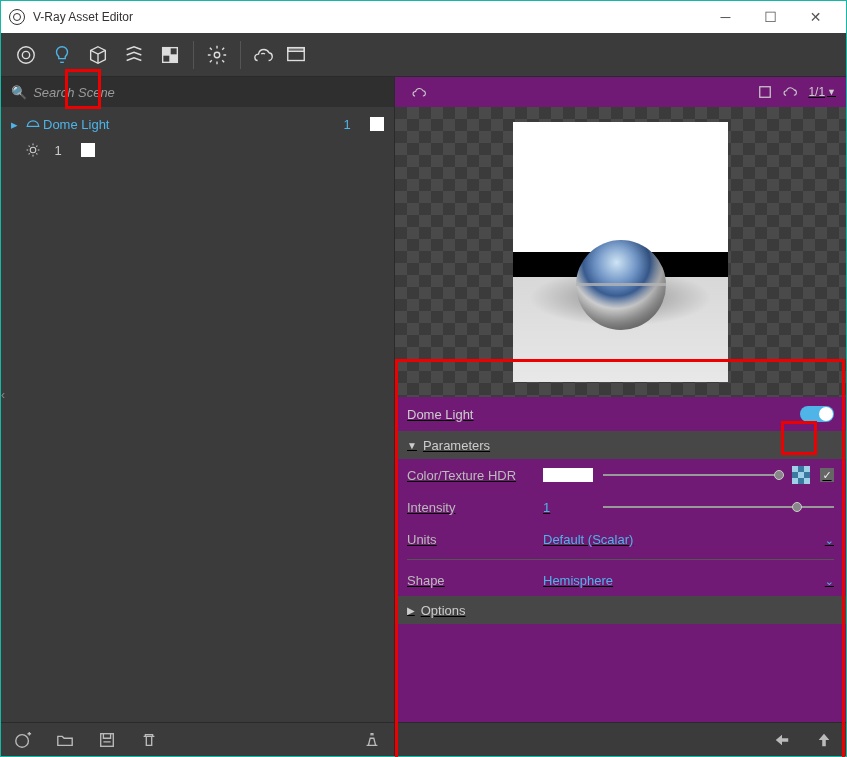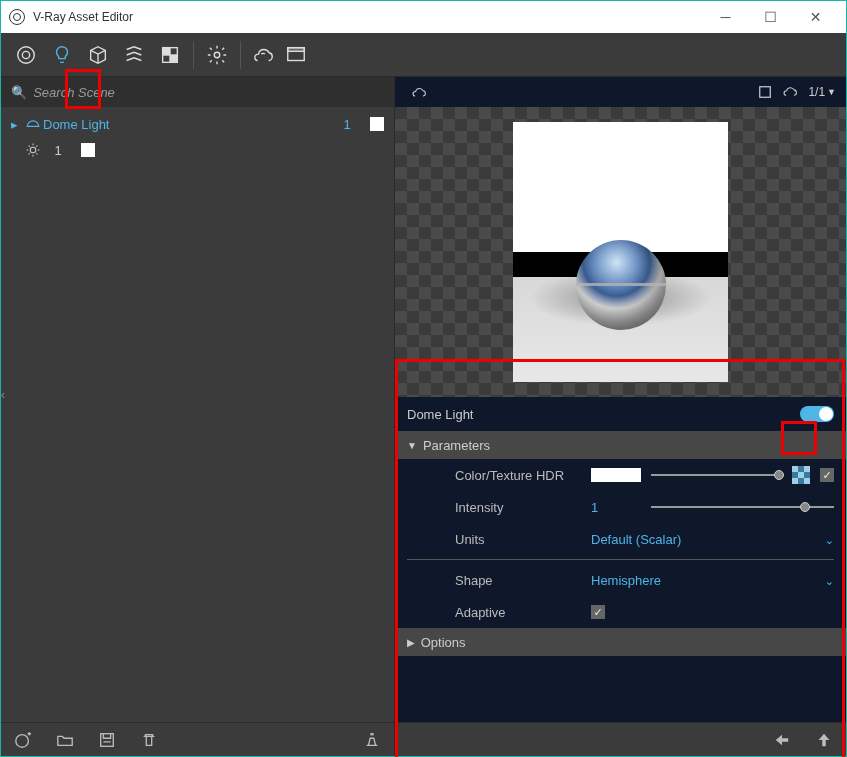--- a/index.html
+++ b/index.html
@@ -32,21 +32,21 @@
   .tree-row .caret { width:12px; color:inherit; }
   .tree-row .ticon { width:20px; display:flex; justify-content:center; }
   .tree-row .tlabel { flex:1; }
   .tree-row .tcount { width:30px; text-align:center; }
   .tree-row .swatch { width:14px; height:14px; background:#fff; margin-left:8px; }
   
   .bottombar { height: 34px; background:#3b3b3b; border-top:1px solid #2a2a2a; display:flex; align-items:center; padding:0 12px; gap:22px; color:#bbb; }
   .bottombar .spacer { flex:1; }
   .bottombar .bbtn { width:20px; height:20px; display:flex; align-items:center; justify-content:center; }
 
-  .right { flex:1; display:flex; flex-direction:column; background:#0f172a; }
+  .right { flex:1; display:flex; flex-direction:column; background:#701a75;text-decoration:underline; }
   .preview-toolbar { height:30px; display:flex; align-items:center; padding:0 10px; color:#ccc; font-size:12px; }
   .preview-toolbar .spacer { flex:1; }
   .preview-toolbar .pbtn { width:22px; height:22px; display:flex; align-items:center; justify-content:center; margin-left:4px; }
   .preview-area { height: 290px; display:flex; align-items:center; justify-content:center; position:relative;
      background-image:
        linear-gradient(45deg,#4a4a4a 25%,transparent 25%),
        linear-gradient(-45deg,#4a4a4a 25%,transparent 25%),
        linear-gradient(45deg,transparent 75%,#4a4a4a 75%),
        linear-gradient(-45deg,transparent 75%,#4a4a4a 75%);
      background-size:24px 24px;
@@ -63,21 +63,21 @@
     box-shadow: inset -8px -12px 20px rgba(0,0,0,0.4); }
   .preview-sphere::after{ content:""; position:absolute; left:0; right:0; top:48%; height:3px; background:rgba(180,180,180,0.8); }
 
   .props { flex:1; overflow:auto; color:#ccc; font-size:13px; }
   .props-title { height:34px; display:flex; align-items:center; padding:0 12px; }
   .props-title .spacer{flex:1;}
   .toggle { width:34px; height:16px; border-radius:8px; background:#4fb4e8; position:relative; }
   .toggle .knob { position:absolute; right:1px; top:1px; width:14px; height:14px; border-radius:50%; background:#fff;}
   .section-head { height:28px; background:#474747; display:flex; align-items:center; padding:0 12px; gap:6px; }
   .section-head .arrow { font-size:10px; }
-  .prow { display:flex; align-items:center; height:32px; padding:0 12px; gap:10px;margin-left:48px; }
+  .prow { display:flex; align-items:center; height:32px; padding:0 12px; gap:10px; }
   .prow .plabel { width:126px; color:#bbb; }
   .prow .pval-input { width:50px; color:#4fb4e8; }
   .swatch2 { width:50px; height:14px; background:#fff; }
   .slider { flex:1; height:2px; background:#999; position:relative; }
   .slider .thumb { position:absolute; top:-4px; width:10px; height:10px; border-radius:50%; background:#888; border:1px solid #ccc;}
   .checker-icon { width:18px; height:18px;
      background-image:
        linear-gradient(45deg,#3a7aa0 25%,transparent 25%),
        linear-gradient(-45deg,#3a7aa0 25%,transparent 25%),
        linear-gradient(45deg,transparent 75%,#3a7aa0 75%),
@@ -309,24 +309,20 @@
 
           <div class="prow">
             <span class="plabel">Shape</span>
             <div class="dropdown">
               <span>Hemisphere</span>
               <span class="dd-arrow">⌄</span>
             </div>
           </div>
 
 
-          <div class="prow">
-            <span class="plabel">Adaptive</span>
-            <div class="chkbox checked"></div>
-          </div>
 
           <div class="section-head">
             <span class="arrow">▶</span>
             <span>Options</span>
           </div>
         </div>
 
         <div class="bottombar" style="justify-content:flex-end; gap:22px;">
           <div class="bbtn">
             <svg width="16" height="14" viewBox="0 0 18 14" fill="#bbb">

